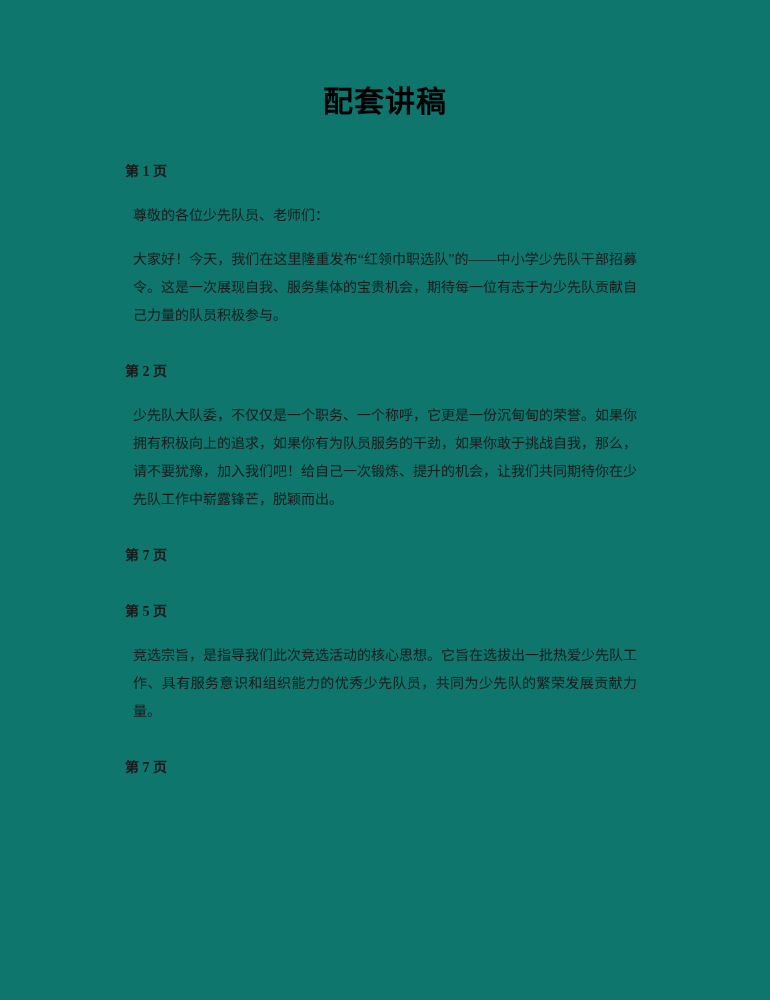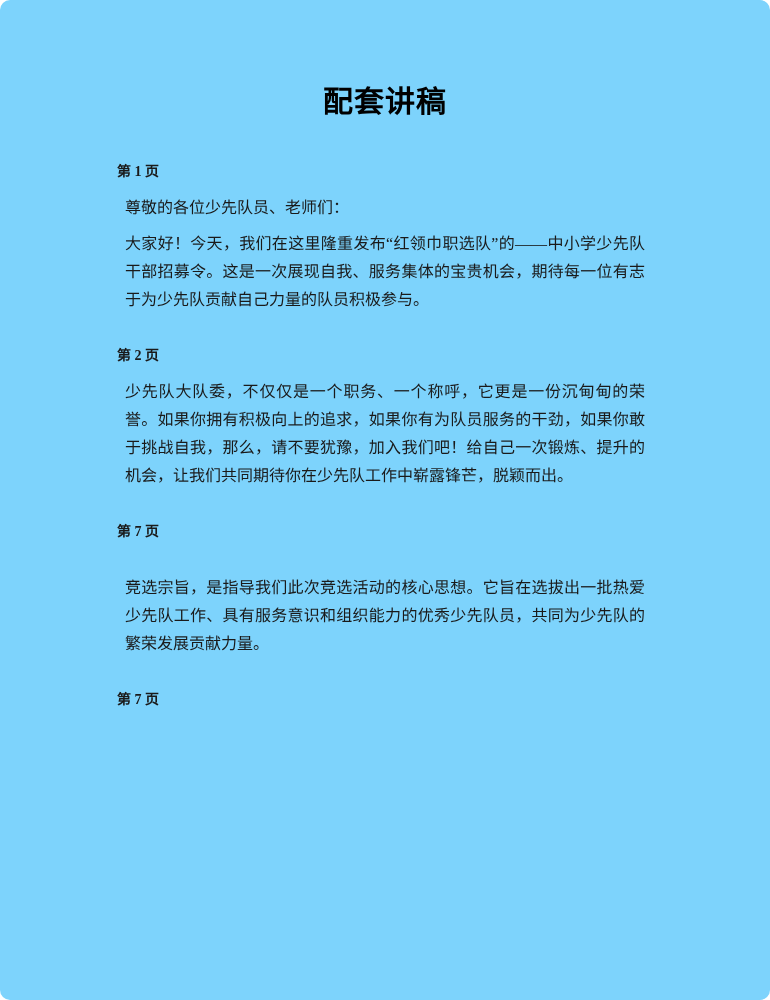--- a/index.html
+++ b/index.html
@@ -5,26 +5,25 @@
 <style>
   html, body {
     margin: 0;
     padding: 0;
     background: #ffffff;
   }
   .page {
     position: relative;
     width: 770px;
     height: 1000px;
-    background: #7dd3fc;
+    background: #0f766e;
     overflow: hidden;
     box-sizing: border-box;
     font-family: "Liberation Serif", "DejaVu Serif", serif;
     color: #1a1a1a;
-    border-radius: 10px;
   }
   .doc {
     padding: 84px 117px 0 117px;
     box-sizing: border-box;
   }
   .doc-title {
     font-size: 30px;
     line-height: 36px;
     font-weight: bold;
     text-align: center;
@@ -32,27 +31,27 @@
     letter-spacing: 1px;
     color: #000000;
   }
   .page-section {
     margin: 0 0 28px 0;
   }
   .section-heading {
     font-size: 14px;
     line-height: 28px;
     font-weight: bold;
-    margin: 0;
+    margin: 8px;
     color: #1a1a1a;
   }
   .body-para {
-    font-size: 16px;
+    font-size: 14px;
     line-height: 28px;
-    margin: 8px;
+    margin: 16px;
     text-align: justify;
     text-justify: inter-ideograph;
     color: #1a1a1a;
   }
 </style>
 </head>
 <body>
 
 <div class="page">
   <div class="doc">
@@ -68,20 +67,21 @@
     <h2 class="section-heading">第 2 页</h2>
   <p class="body-para">少先队大队委，不仅仅是一个职务、一个称呼，它更是一份沉甸甸的荣誉。如果你拥有积极向上的追求，如果你有为队员服务的干劲，如果你敢于挑战自我，那么，请不要犹豫，加入我们吧！给自己一次锻炼、提升的机会，让我们共同期待你在少先队工作中崭露锋芒，脱颖而出。</p>
         </section>
 
 
   <section class="page-section">
     <h2 class="section-heading">第 7 页</h2>
         </section>
 
   <section class="page-section">
+    <h2 class="section-heading">第 5 页</h2>
   <p class="body-para">竞选宗旨，是指导我们此次竞选活动的核心思想。它旨在选拔出一批热爱少先队工作、具有服务意识和组织能力的优秀少先队员，共同为少先队的繁荣发展贡献力量。</p>
         </section>
 
   <section class="page-section">
         </section>
 
   <section class="page-section">
     <h2 class="section-heading">第 7 页</h2>
   </section>
 </div>

